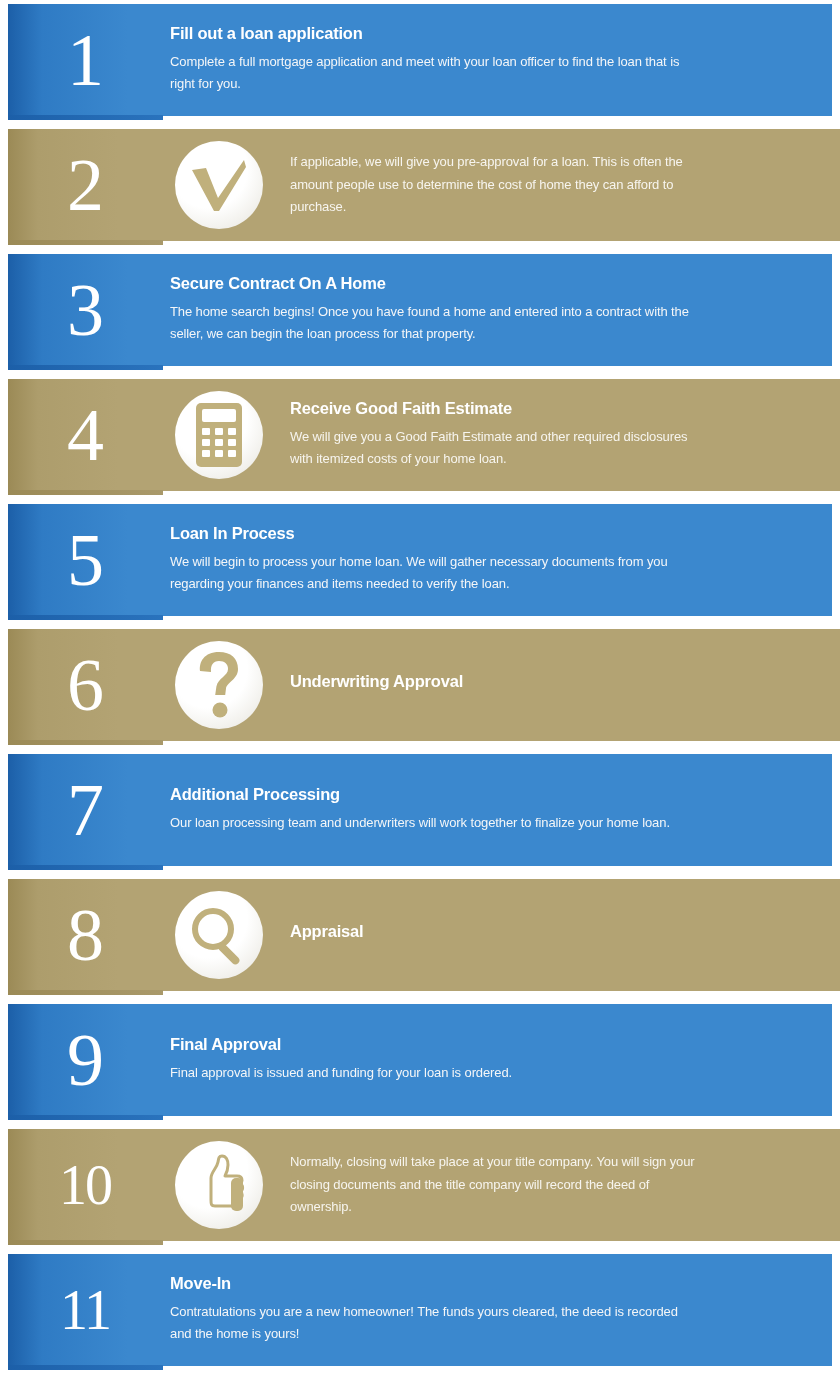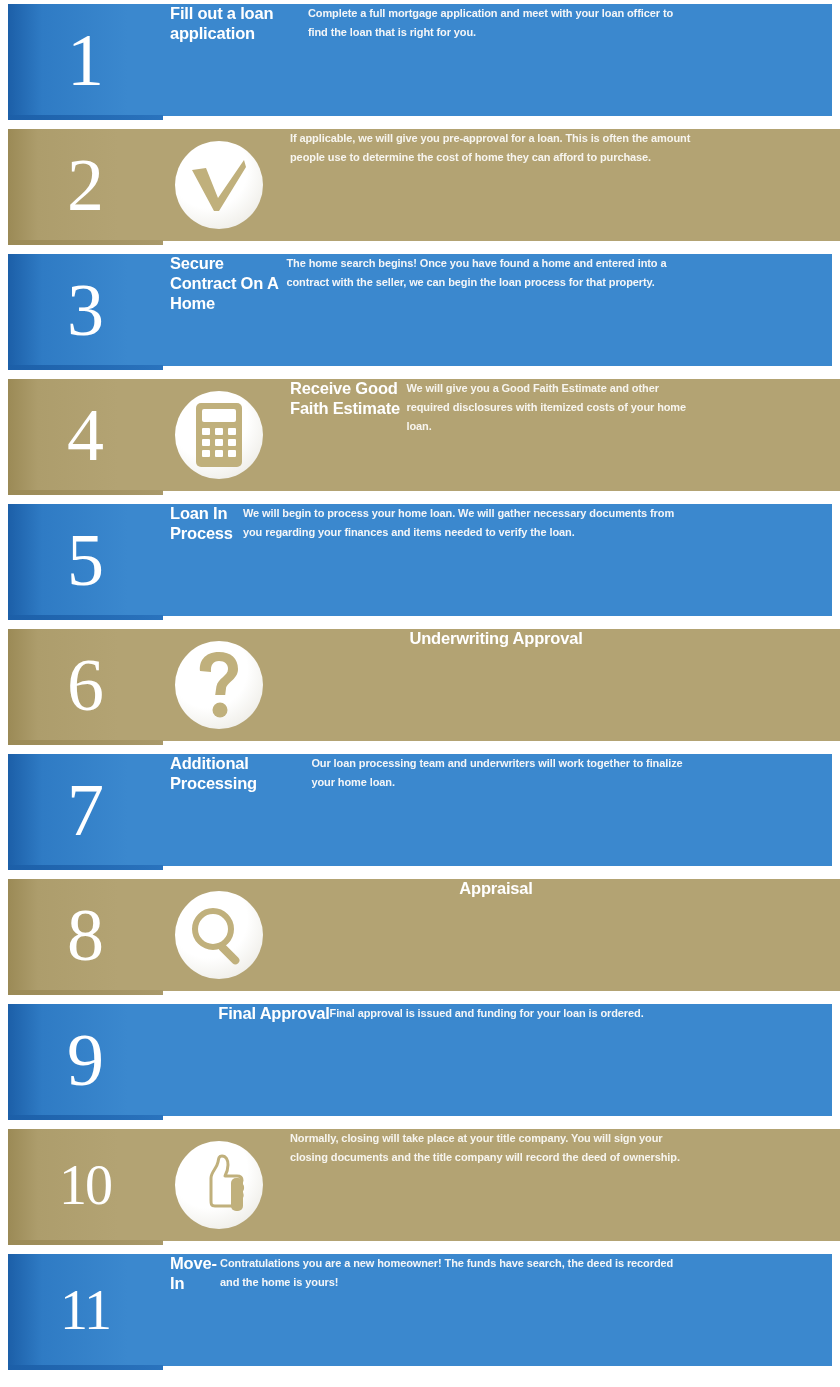--- a/index.html
+++ b/index.html
@@ -73,37 +73,37 @@
     display:flex;align-items:center;justify-content:center;
     box-sizing:border-box;
   }
   .step.tan  .icon{left:175px;}
   .icon svg{display:block;}
 
   
   .txt{
     position:absolute;
     top:0;height:112px;
-    display:flex;flex-direction:row;justify-content:center;
+    display:flex;flex-direction:column;justify-content:center;
     color:#ffffff;
   }
   .step.blue .txt{left:170px;width:522px;}
   .step.tan  .txt{left:290px;width:412px;}
 
   .title{
     font-size:16.5px;
     font-weight:700;
     line-height:1.2;
     margin:0 0 7px 0;
     letter-spacing:-0.2px;
     color:#ffffff;
   }
   .desc{
-    font-size:11px;
-    font-weight:700;
+    font-size:13px;
+    font-weight:400;
     line-height:1.72;
     margin:0;
     color:#f4f6f8;
     letter-spacing:-0.1px;
   }
   .step.tan .desc{color:#f7f5ef;}
 </style>
 </head>
 <body>
 
@@ -246,16 +246,16 @@
        <div class="desc">Normally, closing will take place at your title company. You will sign your closing documents and the title company will record the deed of ownership.</div>
      </div>
     </div>
     <div class="step blue" style="top: 1254px;">
       <div class="band"></div>
      <div class="footshadow"></div>
      <div class="num wide">11</div>
 
      <div class="txt">
        <div class="title">Move-In</div>
-       <div class="desc">Contratulations you are a new homeowner! The funds have search, the deed is recorded and the home is yours!</div>
+       <div class="desc">Contratulations you are a new homeowner! The funds yours cleared, the deed is recorded and the home is yours!</div>
      </div>
     </div>
   </div>
 
 </body></html>

